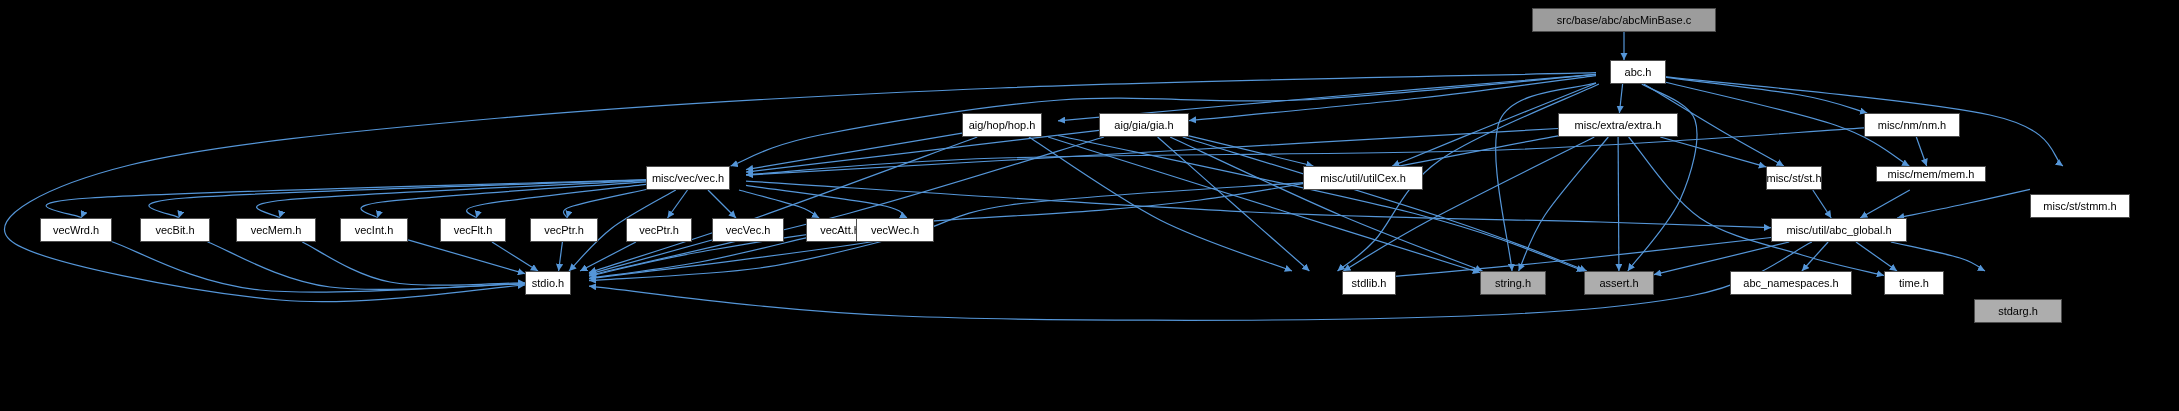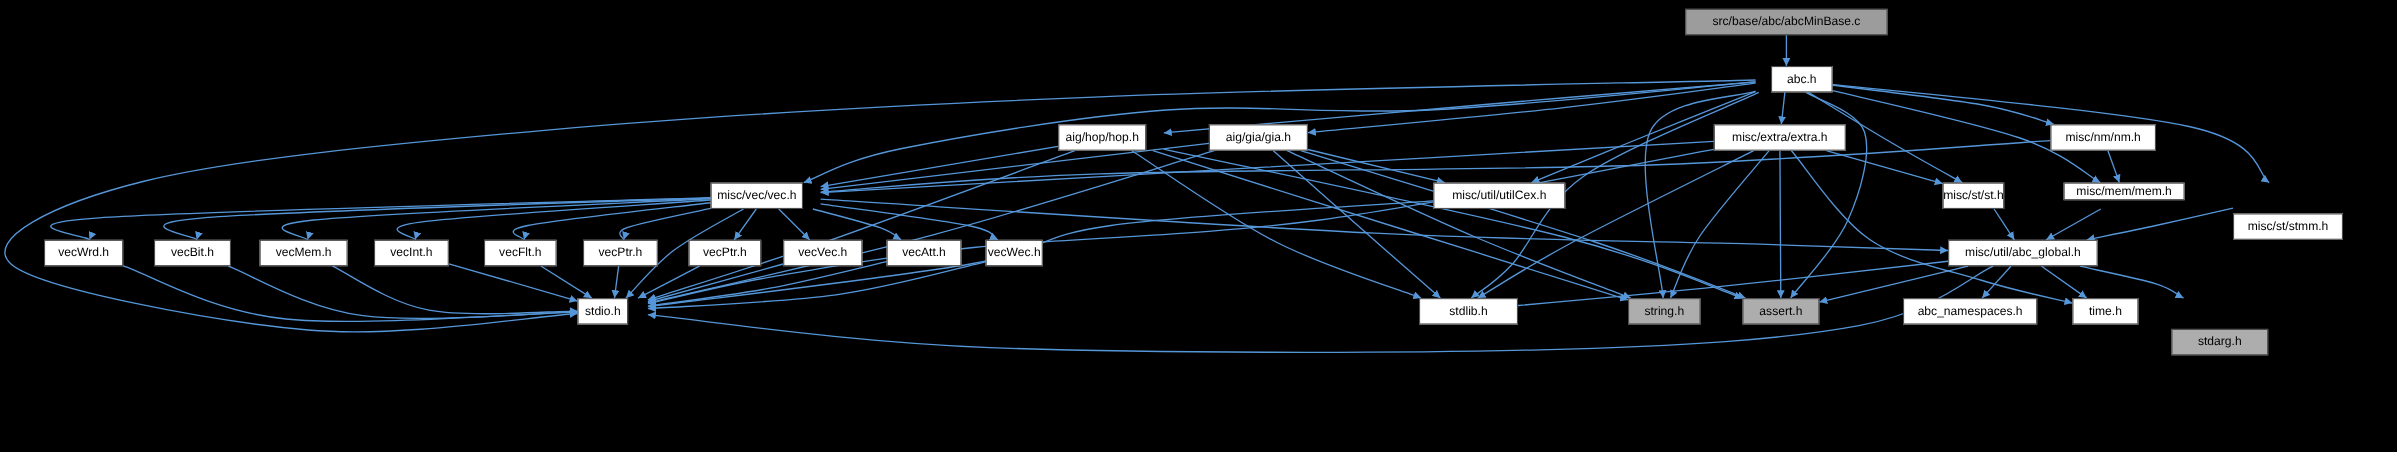--- a/index.html
+++ b/index.html
@@ -120,22 +120,22 @@
     <div class="node" style="left: 2030px; top: 150px; width: 100px; height: 24px; margin-top: 44px;">misc/st/stmm.h</div>
     <div class="node" style="left: 40px; top: 218px; width: 72px; height: 24px;">vecWrd.h</div>
     <div class="node" style="left: 140px; top: 218px; width: 70px; height: 24px;">vecBit.h</div>
     <div class="node" style="left: 236px; top: 218px; width: 80px; height: 24px;">vecMem.h</div>
     <div class="node" style="left: 340px; top: 218px; width: 68px; height: 24px;">vecInt.h</div>
     <div class="node" style="left: 440px; top: 218px; width: 66px; height: 24px;">vecFlt.h</div>
     <div class="node" style="left: 530px; top: 218px; width: 68px; height: 24px;">vecPtr.h</div>
     <div class="node" style="left: 626px; top: 218px; width: 66px; height: 24px;">vecPtr.h</div>
     <div class="node" style="left: 712px; top: 218px; width: 72px; height: 24px;">vecVec.h</div>
     <div class="node" style="left: 806px; top: 218px; width: 68px; height: 24px;">vecAtt.h</div>
-    <div class="node" style="left: 896px; top: 218px; width: 52px; height: 24px;">vecWec.h</div>
+    <div class="node" style="left: 856px; top: 218px; width: 78px; height: 24px;">vecWec.h</div>
     <div class="node" style="left: 1771px; top: 218px; width: 136px; height: 24px;">misc/util/abc_global.h</div>
     <div class="node" style="left: 525px; top: 271px; width: 46px; height: 24px;">stdio.h</div>
-    <div class="node" style="left: 1290px; top: 271px; width: 90px; height: 24px;">stdlib.h</div>
+    <div class="node" style="left: 1342px; top: 271px; width: 54px; height: 24px;">stdlib.h</div>
     <div class="node gray" style="left: 1480px; top: 271px; width: 66px; height: 24px;">string.h</div>
     <div class="node gray" style="left: 1584px; top: 271px; width: 70px; height: 24px;">assert.h</div>
     <div class="node" style="left: 1730px; top: 271px; width: 122px; height: 24px;">abc_namespaces.h</div>
     <div class="node" style="left: 1884px; top: 271px; width: 60px; height: 24px;">time.h</div>
     <div class="node gray" style="left: 1974px; top: 271px; width: 88px; height: 24px; margin-top: 28px;">stdarg.h</div>
   </div>
 
 </body></html>

